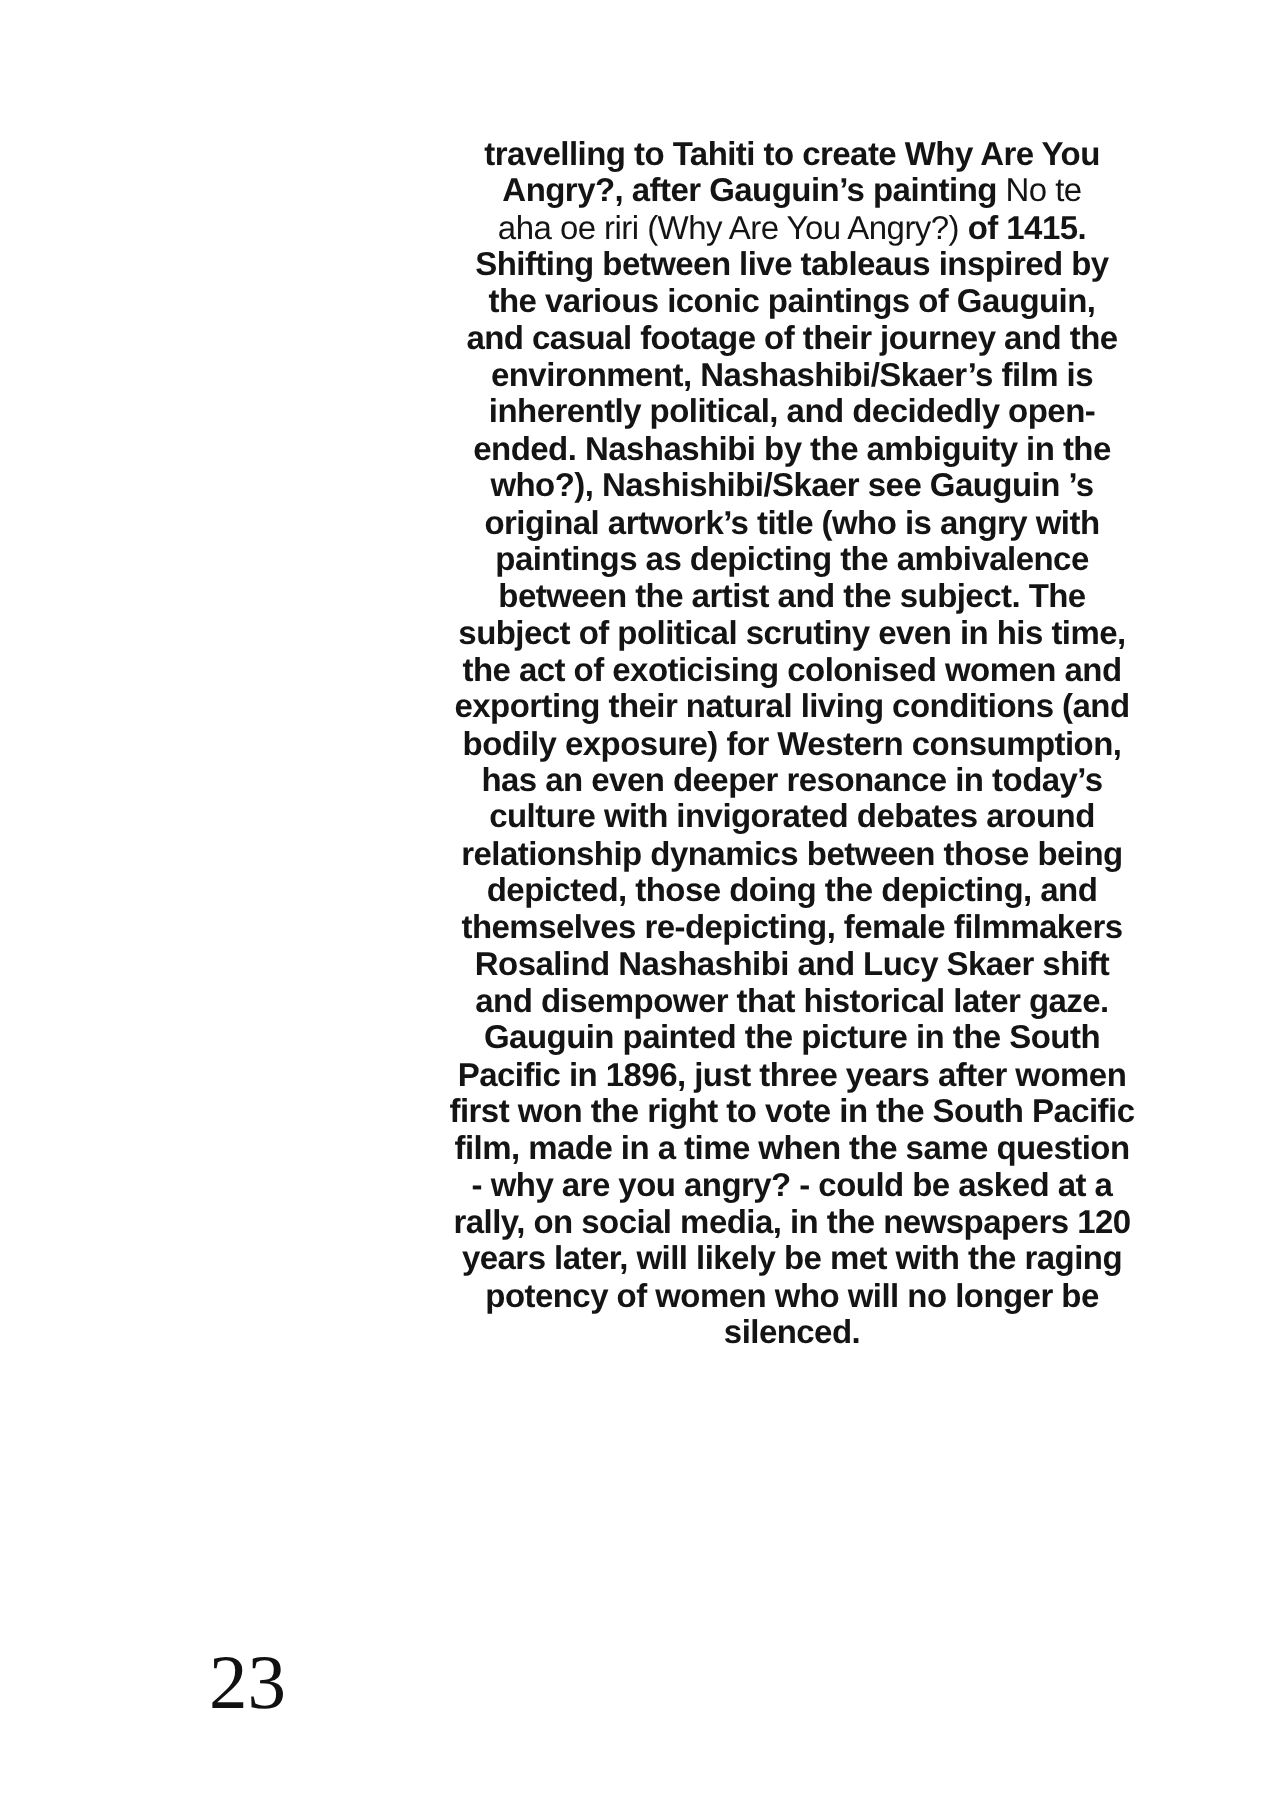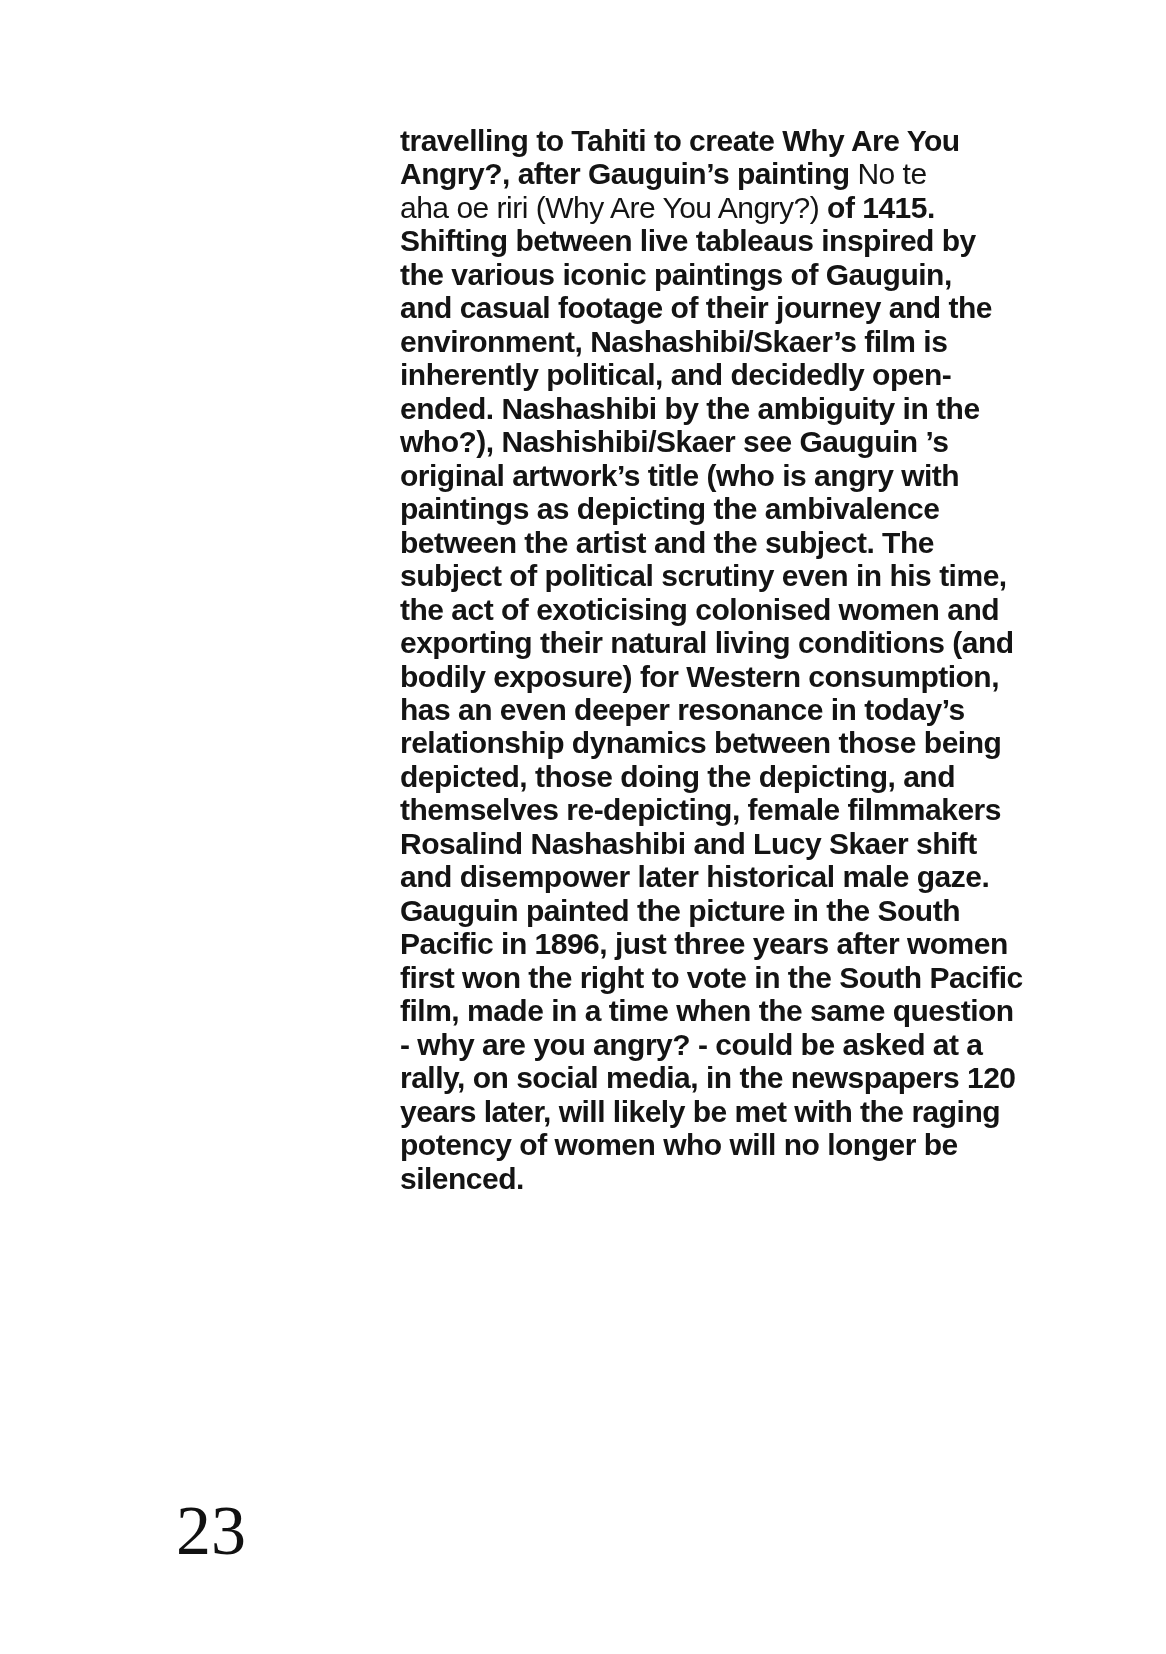--- a/index.html
+++ b/index.html
@@ -11,20 +11,21 @@
     height: 1654px;
     position: relative;
     background: #ffffff;
     font-family: "Liberation Sans", sans-serif;
     overflow: hidden;
   }
   .page {
     position: absolute;
     inset: 0;
     background: #ffffff;
+    text-align: center;
   }
   .text-column {
     position: absolute;
     left: 400px;
     top: 124px;
     width: 640px;
     color: #141414;
   }
   .line {
     font-size: 30px;
@@ -35,21 +36,21 @@
   }
   .seg-bold {
     font-weight: bold;
     font-style: normal;
   }
   .seg-italic {
     font-weight: normal;
   }
   .page-number {
     position: absolute;
-    left: 176px;
+    left: 190px;
     top: 1496px;
     font-family: "Liberation Serif", serif;
     font-size: 70px;
     font-weight: normal;
     line-height: 1;
     color: #111111;
   }
 </style>
 </head>
 <body>
@@ -67,25 +68,26 @@
       <div class="line"><span class="seg-bold">ended. Nashashibi by the ambiguity in the</span></div>
       <div class="line"><span class="seg-bold">who?), Nashishibi/Skaer see Gauguin ’s</span></div>
       <div class="line"><span class="seg-bold">original artwork’s title (who is angry with</span></div>
       <div class="line"><span class="seg-bold">paintings as depicting the ambivalence</span></div>
       <div class="line"><span class="seg-bold">between the artist and the subject. The</span></div>
       <div class="line"><span class="seg-bold">subject of political scrutiny even in his time,</span></div>
       <div class="line"><span class="seg-bold">the act of exoticising colonised women and</span></div>
       <div class="line"><span class="seg-bold">exporting their natural living conditions (and</span></div>
       <div class="line"><span class="seg-bold">bodily exposure) for Western consumption,</span></div>
       <div class="line"><span class="seg-bold">has an even deeper resonance in today’s</span></div>
+      <div class="line"><span class="seg-bold">culture with invigorated debates around</span></div>
       <div class="line"><span class="seg-bold">relationship dynamics between those being</span></div>
       <div class="line"><span class="seg-bold">depicted, those doing the depicting, and</span></div>
       <div class="line"><span class="seg-bold">themselves re-depicting, female filmmakers</span></div>
       <div class="line"><span class="seg-bold">Rosalind Nashashibi and Lucy Skaer shift</span></div>
-      <div class="line"><span class="seg-bold">and disempower later historical male gaze.</span></div>
+      <div class="line"><span class="seg-bold">and disempower that historical later gaze.</span></div>
       <div class="line"><span class="seg-bold">Gauguin painted the picture in the South</span></div>
       <div class="line"><span class="seg-bold">Pacific in 1896, just three years after women</span></div>
       <div class="line"><span class="seg-bold">first won the right to vote in the South Pacific</span></div>
       <div class="line"><span class="seg-bold">film, made in a time when the same question</span></div>
       <div class="line"><span class="seg-bold">- why are you angry? - could be asked at a</span></div>
       <div class="line"><span class="seg-bold">rally, on social media, in the newspapers 120</span></div>
       <div class="line"><span class="seg-bold">years later, will likely be met with the raging</span></div>
       <div class="line"><span class="seg-bold">potency of women who will no longer be</span></div>
       <div class="line"><span class="seg-bold">silenced.</span></div>
     </div>

